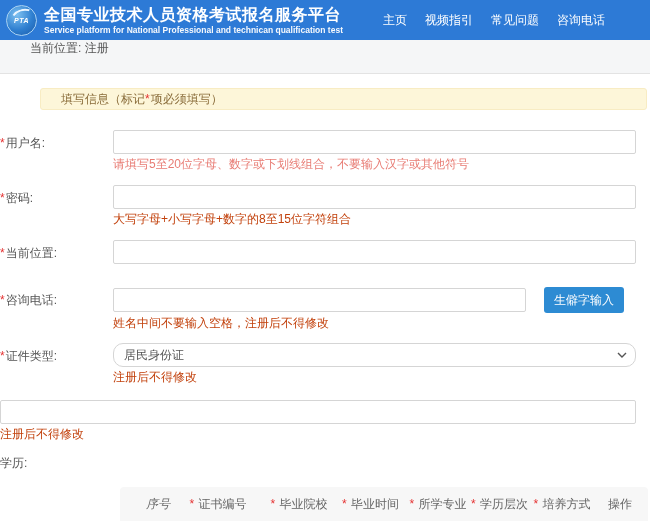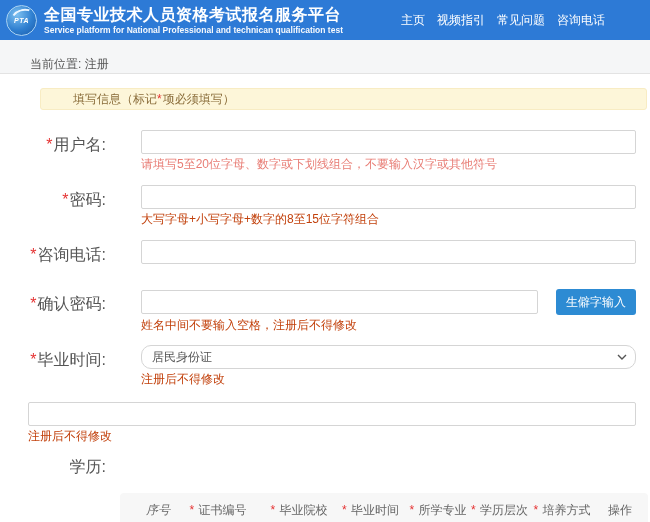--- a/index.html
+++ b/index.html
@@ -24,46 +24,46 @@
   }
   .logo::before {
     content:""; position:absolute; left:4px; top:3px; width:20px; height:14px;
     border:2px solid transparent; border-top-color:#eaf5ff; border-radius:50%;
     transform:rotate(-18deg);
   }
   .logo span { color:#fff; font-size:7px; font-weight:bold; font-style:italic; letter-spacing:.5px; }
   .brand-text { margin-left:7px; color:#fff; }
   .site-title { font-size:16px; font-weight:bold; letter-spacing:.5px; line-height:18px; }
   .site-subtitle { font-size:8.5px; font-weight:bold; opacity:.95; line-height:10px; margin-top:1px; }
-  .topnav { display:flex; gap:12px; }
+  .topnav { display:flex; gap:18px; }
   .topnav a { color:#fff; font-size:12px; text-decoration:none; cursor:pointer; white-space:nowrap; }
   
   .breadcrumb-bar {
     height:34px; background:#f5f6f7; border-bottom:1px solid #e3e3e3;
-    display:flex; align-items:flex-end; padding-left:30px;
+    display:flex; align-items:flex-start; padding-left:30px;
     font-size:12px; color:#555;
   }
   
   .content { padding-top:14px; background:#fff; }
   .notice {
     margin:0 3px 0 40px; height:22px; line-height:20px;
     background:#fdf6d9; border:1px solid #f8ecc3; border-radius:3px;
-    padding-left:32px; font-size:12px; color:#8a6d3b;
+    padding-left:20px; font-size:12px; color:#8a6d3b;
   }
   .star { color:#e53333; font-style:normal; margin-right:1px; }
   .reg-form { margin-top:20px; }
   .form-row { display:flex; margin-bottom:13px; }
   .form-row.mb-lg { margin-bottom:23px; }
   .form-row.mb-md { margin-bottom:12px; }
   .form-row.mb-xl { margin-bottom:15px; }
   .form-label {
-    width:113px; padding-right:7px; padding-top:5px; text-align:right;
-    font-size:16px; color:#555; flex:0 0 auto; white-space:nowrap;
-  }
-  .field { flex:1; margin-right:14px; min-width:0;margin-left:28px; }
+    width:113px; padding-right:7px; padding-top:5px; text-align:left;
+    font-size:12px; color:#555; flex:0 0 auto; white-space:nowrap;
+  }
+  .field { flex:1; margin-right:14px; min-width:0; }
   .text-input {
     width:100%; height:24px; border:1px solid #d5d5d5; border-radius:2px;
     background:#fff; padding:0 8px; font-size:12px; color:#333; outline:none;
     font-family:"Liberation Sans","DejaVu Sans",sans-serif;
   }
   .hint { margin-top:3px; font-size:12px; color:#c2410c; height:15px; line-height:15px; }
   .hint-warn { color:#e87c74; }
   .inline-field { display:flex; align-items:center; }
   .inline-field .text-input { width:413px; }
   .blue-btn {
@@ -139,39 +139,39 @@
 
       <div class="form-row">
         <label class="form-label"><span class="star">*</span><span>密码:</span></label>
         <div class="field">
           <input type="password" class="text-input" style="">
           <div class="hint">大写字母+小写字母+数字的8至15位字符组合</div>
         </div>
       </div>
 
       <div class="form-row mb-lg">
+        <label class="form-label"><span class="star">*</span><span>当前位置:</span></label>
+        <div class="field">
+          <input type="password" class="text-input" style="">
+        </div>
+      </div>
+
+      <div class="form-row mb-md">
         <label class="form-label"><span class="star">*</span><span>咨询电话:</span></label>
-        <div class="field">
-          <input type="password" class="text-input" style="">
-        </div>
-      </div>
-
-      <div class="form-row mb-md">
-        <label class="form-label"><span class="star">*</span><span>确认密码:</span></label>
         <div class="field">
           <div class="inline-field">
             <input type="text" class="text-input" style="">
             <button type="button" class="blue-btn">生僻字输入</button>
           </div>
           <div class="hint">姓名中间不要输入空格，注册后不得修改</div>
         </div>
       </div>
 
       <div class="form-row mb-xl">
-        <label class="form-label"><span class="star">*</span><span>毕业时间:</span></label>
+        <label class="form-label"><span class="star">*</span><span>证件类型:</span></label>
         <div class="field">
           <div class="select-box">
             <span>居民身份证</span>
             <svg class="chev" width="10" height="8" viewBox="0 0 10 8">
                 <polyline points="1,2 5,6 9,2" fill="none" stroke="#555" stroke-width="1.4"></polyline>
               </svg>
           </div>
           <div class="hint">注册后不得修改</div>
         </div>
       </div>

